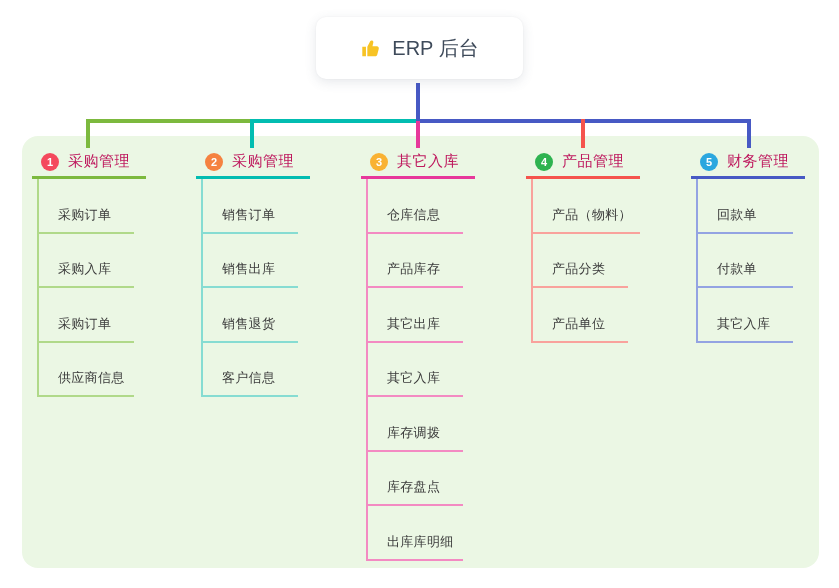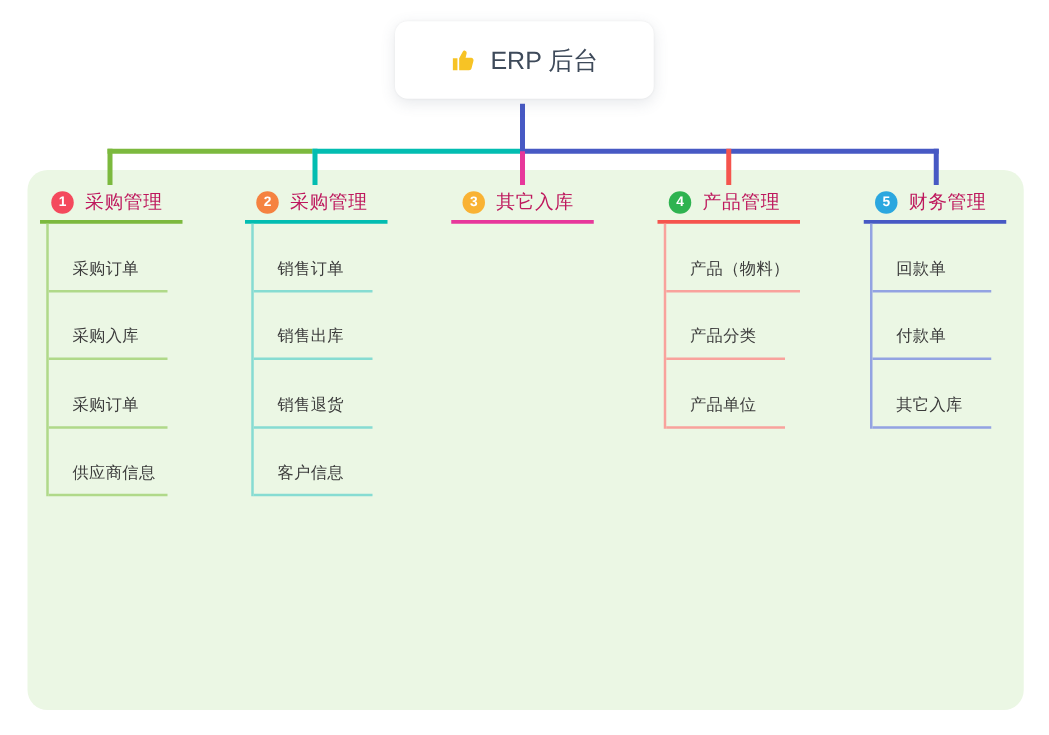--- a/index.html
+++ b/index.html
@@ -107,20 +107,43 @@
           <span>客户信息</span>
         </div>
     </div>
   </div>
 
   <div class="branch" style="left: 361px; --line: #e7389b; --child: #f38ac2; --badge: #f9b233;">
     <div class="branch-header">
       <span class="badge">3</span>
       <span class="branch-label">其它入库</span>
     </div>
+    <div class="children">
+      <div class="child">
+          <span>仓库信息</span>
+        </div>
+      <div class="child">
+          <span>产品库存</span>
+        </div>
+      <div class="child">
+          <span>其它出库</span>
+        </div>
+      <div class="child">
+          <span>其它入库</span>
+        </div>
+      <div class="child">
+          <span>库存调拨</span>
+        </div>
+      <div class="child">
+          <span>库存盘点</span>
+        </div>
+      <div class="child">
+          <span>出库库明细</span>
+        </div>
+    </div>
   </div>
 
   <div class="branch" style="left: 526px; --line: #f5544d; --child: #f9a29c; --badge: #2eb350;">
     <div class="branch-header">
       <span class="badge">4</span>
       <span class="branch-label">产品管理</span>
     </div>
     <div class="children">
       <div class="child">
           <span>产品（物料）</span>

